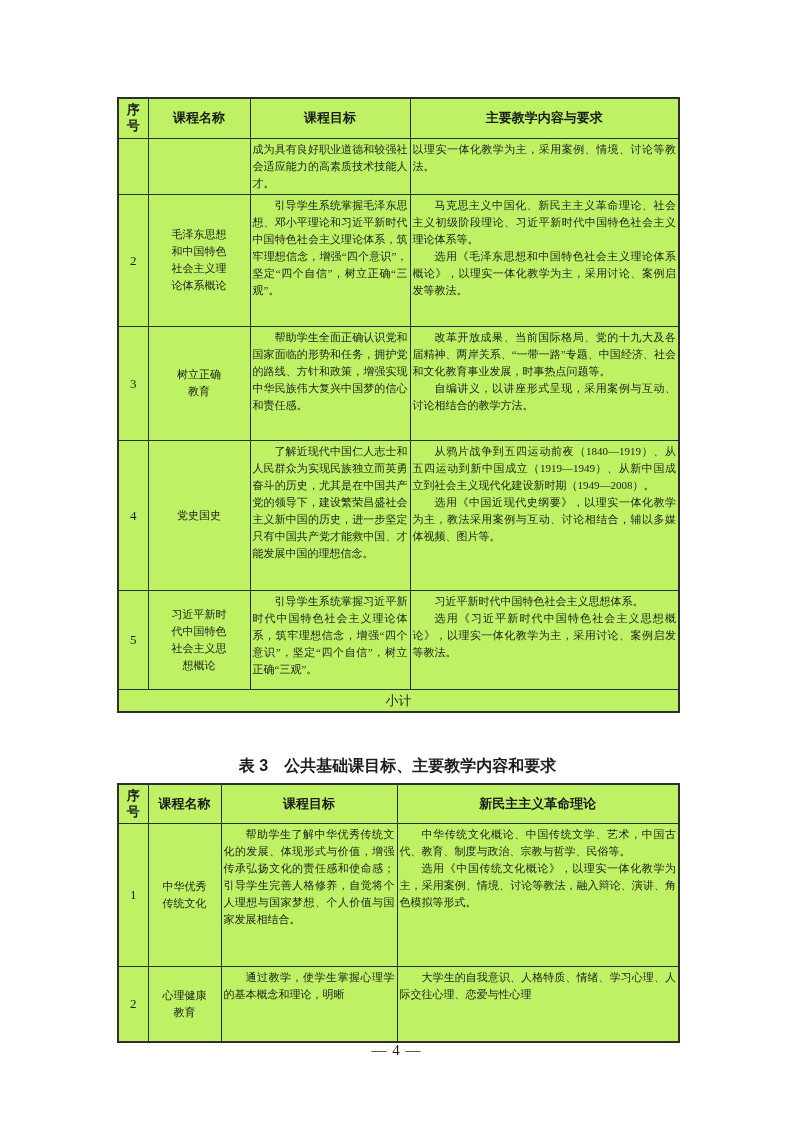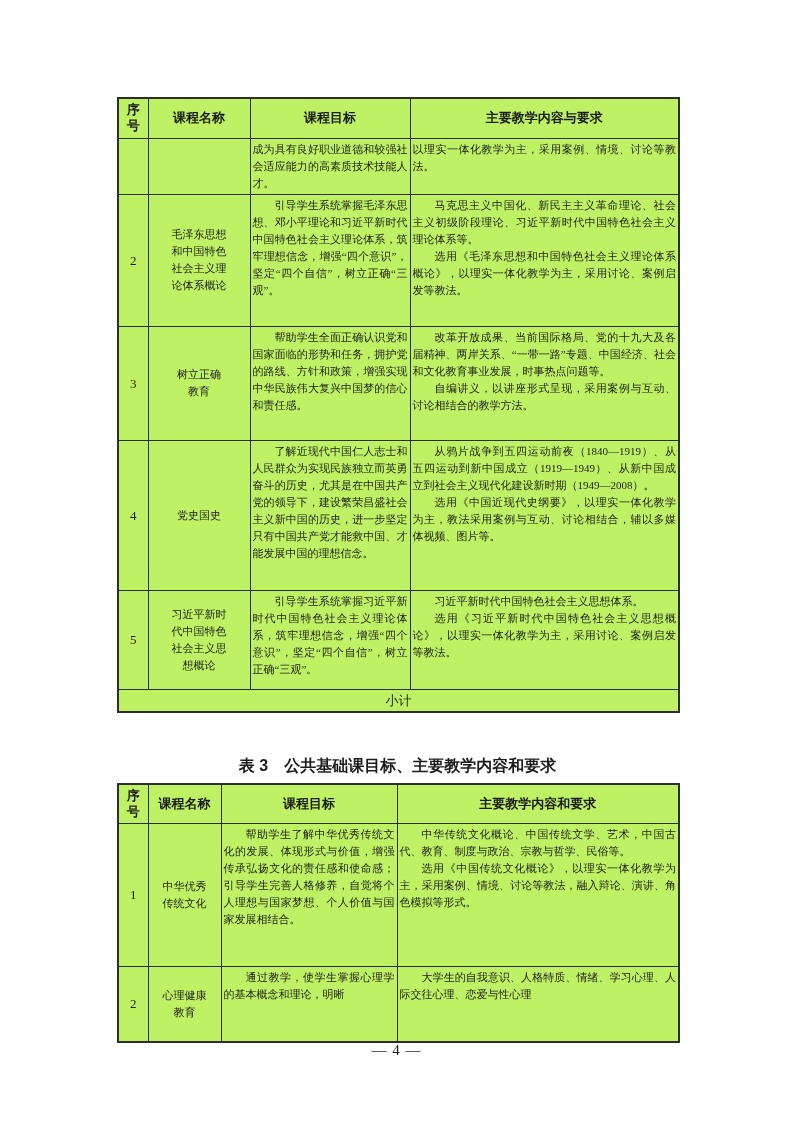--- a/index.html
+++ b/index.html
@@ -179,21 +179,21 @@
       <col style="width:30px">
         <col style="width:73px">
         <col style="width:176px">
         <col style="width:282px">
     </colgroup>
     <thead>
       <tr style="height:39px">
         <th class="h-num">序号</th>
         <th>课程名称</th>
         <th>课程目标</th>
-        <th>主要教学内容和要求</th>
+        <th>新民主主义革命理论</th>
       </tr>
     </thead>
     <tbody>
       <tr style="height:143px">
         <td class="cell-num">1</td>
         <td class="cell-name">中华优秀
 传统文化</td>
         <td class="cell-obj">
           <p>帮助学生了解中华优秀传统文化的发展、体现形式与价值，增强传承弘扬文化的责任感和使命感；引导学生完善人格修养，自觉将个人理想与国家梦想、个人价值与国家发展相结合。</p>
         </td>

